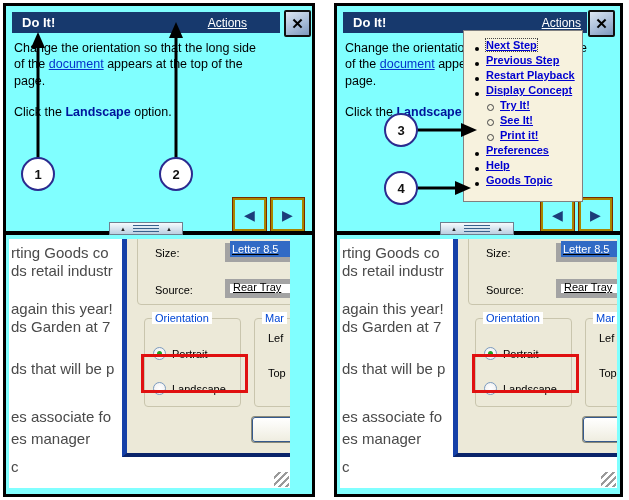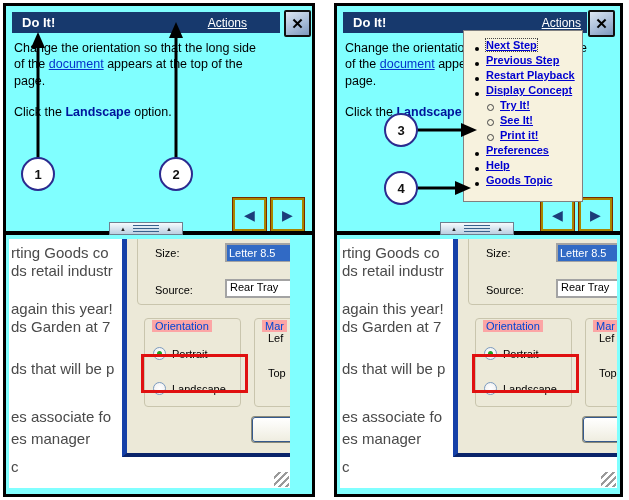--- a/index.html
+++ b/index.html
@@ -72,23 +72,23 @@
   .win-r .shot{width:277px;}
   .doc-line{position:absolute;left:2px;white-space:nowrap;font-size:15px;color:#4A4A4A;}
   .dialog{
     position:absolute;left:113px;top:-6px;width:230px;height:224px;background:#ECE9D8;
     border-left:5px solid #1540A8;border-bottom:4px solid #0A246A;box-sizing:border-box;
   }
   .grp{position:absolute;border:1px solid #C9C5AD;border-radius:4px;}
   .grp-paper{left:10px;top:-14px;width:300px;height:84px;}
   .grp-orient{left:17px;top:85px;width:95px;height:87px;}
   .grp-margin{left:127px;top:85px;width:95px;height:87px;}
-  .legend{position:absolute;top:-7px;left:7px;background:#fca5a5;padding:0 3px;font-size:11px;color:#0046D5;white-space:nowrap;margin-top:8px;}
+  .legend{position:absolute;top:-7px;left:7px;background:#ffffff;padding:0 3px;font-size:11px;color:#0046D5;white-space:nowrap;}
   .dlabel{position:absolute;font-size:11px;color:#000;white-space:nowrap;}
-  .combo{position:absolute;left:98px;width:120px;height:19px;background:#FFF;border:2px solid #a3a3a3;box-sizing:border-box;font-size:11px;display:flex;align-items:flex-start;cursor:pointer;}
+  .combo{position:absolute;left:98px;width:120px;height:19px;background:#FFF;border:5px solid #a3a3a3;box-sizing:border-box;font-size:11px;display:flex;align-items:flex-end;cursor:pointer;text-decoration:underline;}
   .combo .sel{display:block;flex:1;background:#316AC5;color:#FFF;padding:2px 2px;white-space:nowrap;}
   .combo .plain{padding-left:3px;color:#000;white-space:nowrap;}
   .radio-row{position:absolute;display:flex;align-items:center;gap:6px;cursor:pointer;margin-top:20px;}
   .radio{width:11px;height:11px;border-radius:50%;border:1px solid #7B9BBF;background:radial-gradient(#FFF,#EEE);position:relative;flex:0 0 auto;}
   .radio.on::after{content:"";position:absolute;left:3px;top:3px;width:5px;height:5px;border-radius:50%;background:#21A121;}
   .radio-row .rlabel{font-size:11px;color:#000;white-space:nowrap;}
   .redbox{position:absolute;left:-4px;top:35px;width:101px;height:33px;border:3px solid #E01010;}
   .okbtn{
     position:absolute;left:125px;top:184px;width:80px;height:23px;border:1px solid #35598C;border-radius:3px;
     background:linear-gradient(#FFFFFF,#EFEDE0);box-shadow:0 0 0 1px #8A8A7A;cursor:pointer;

